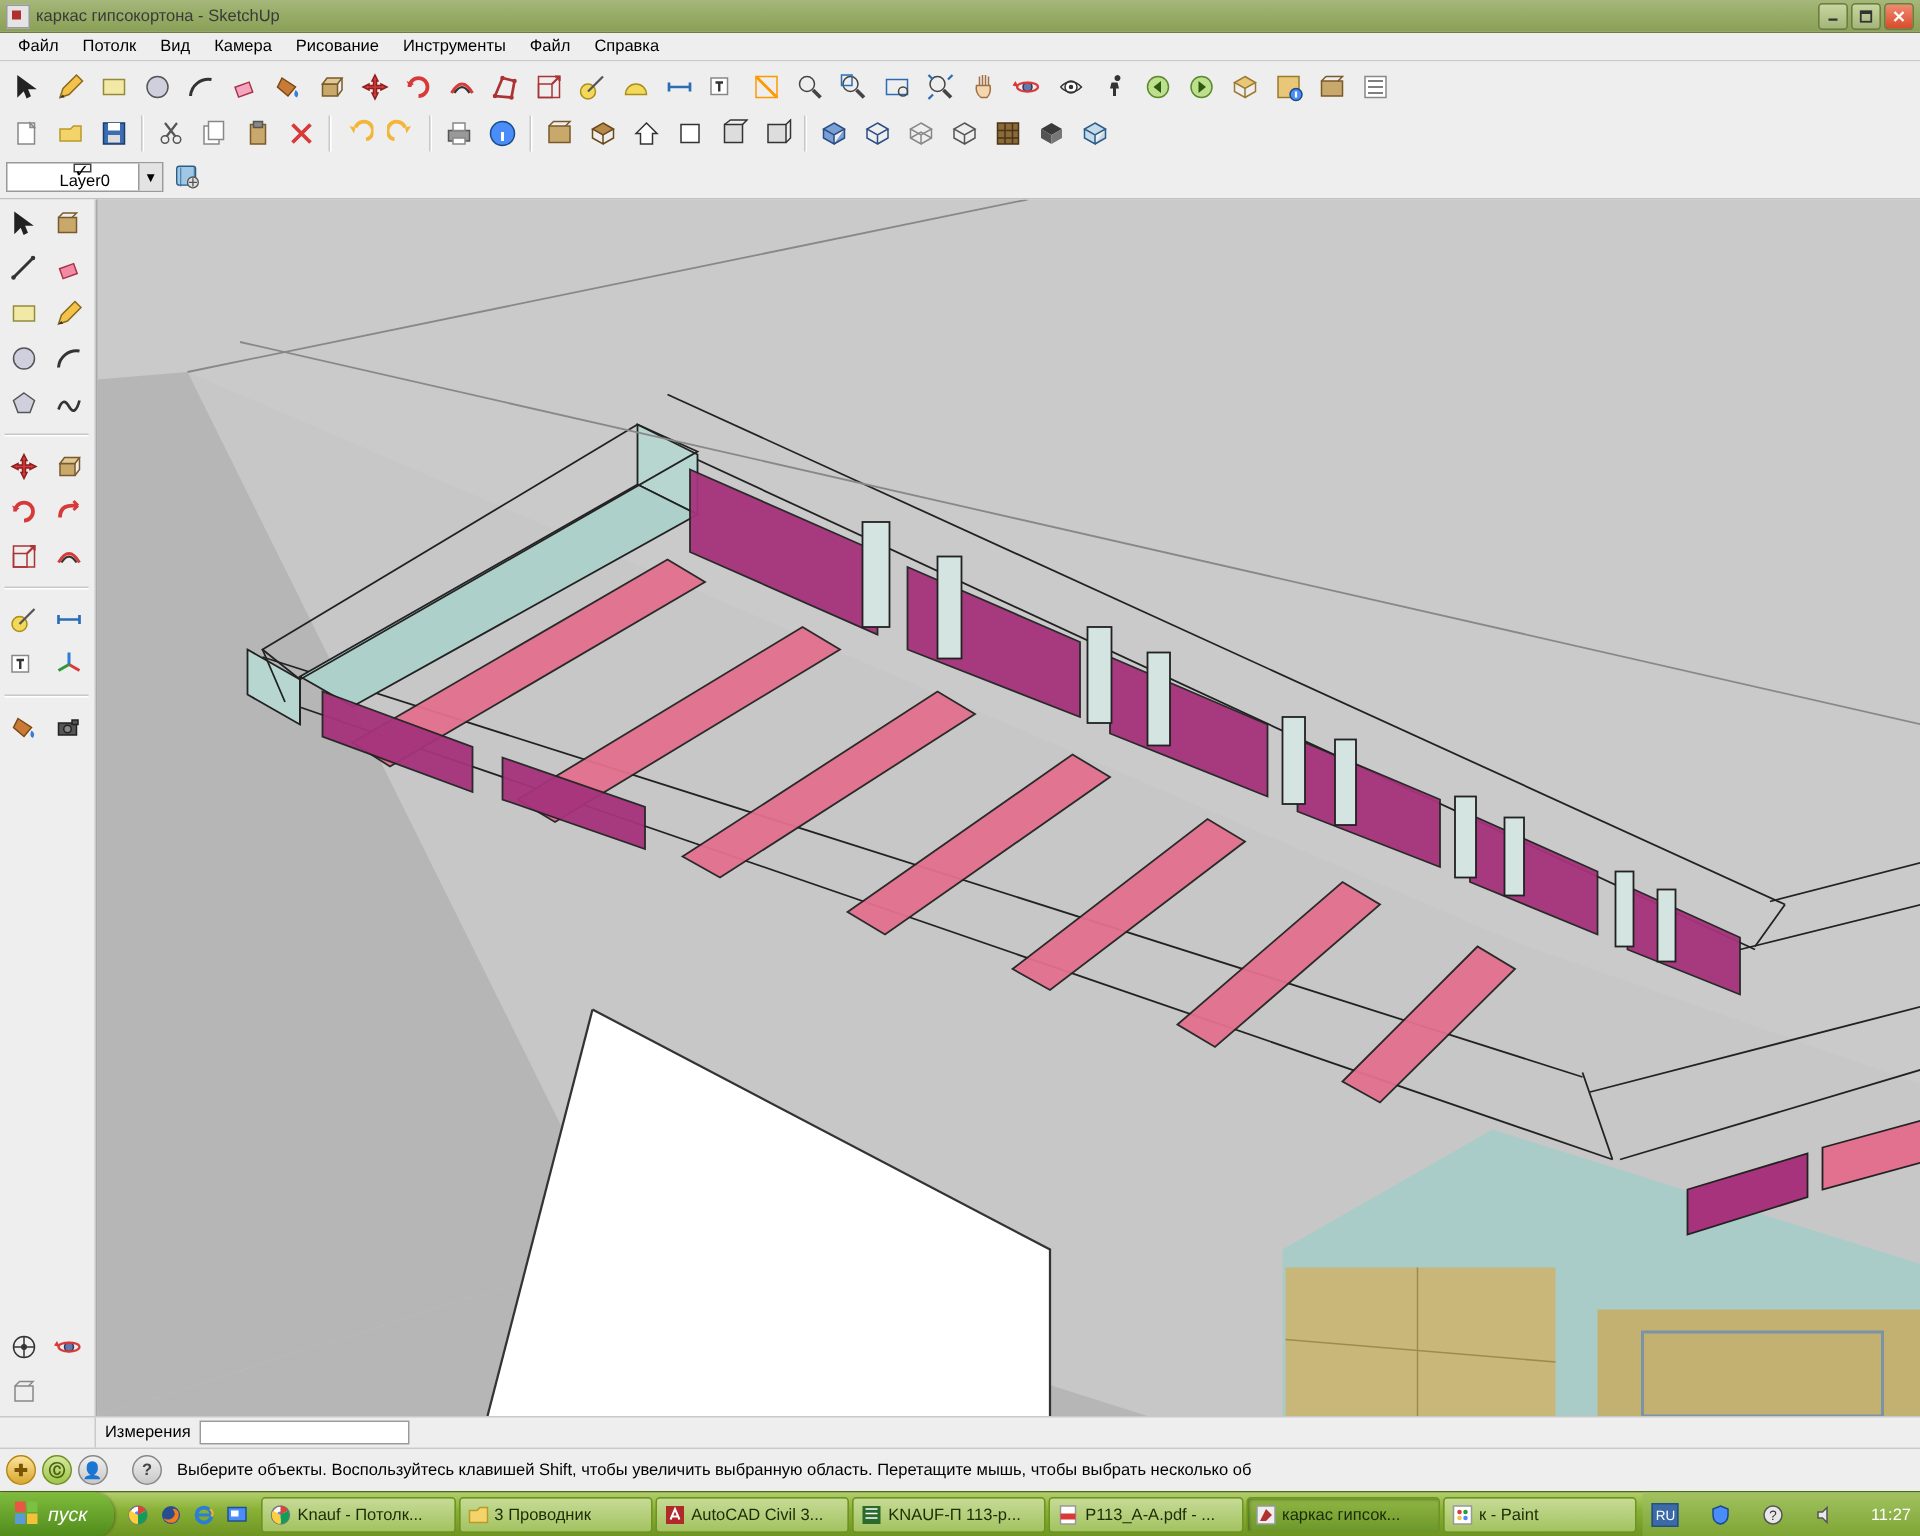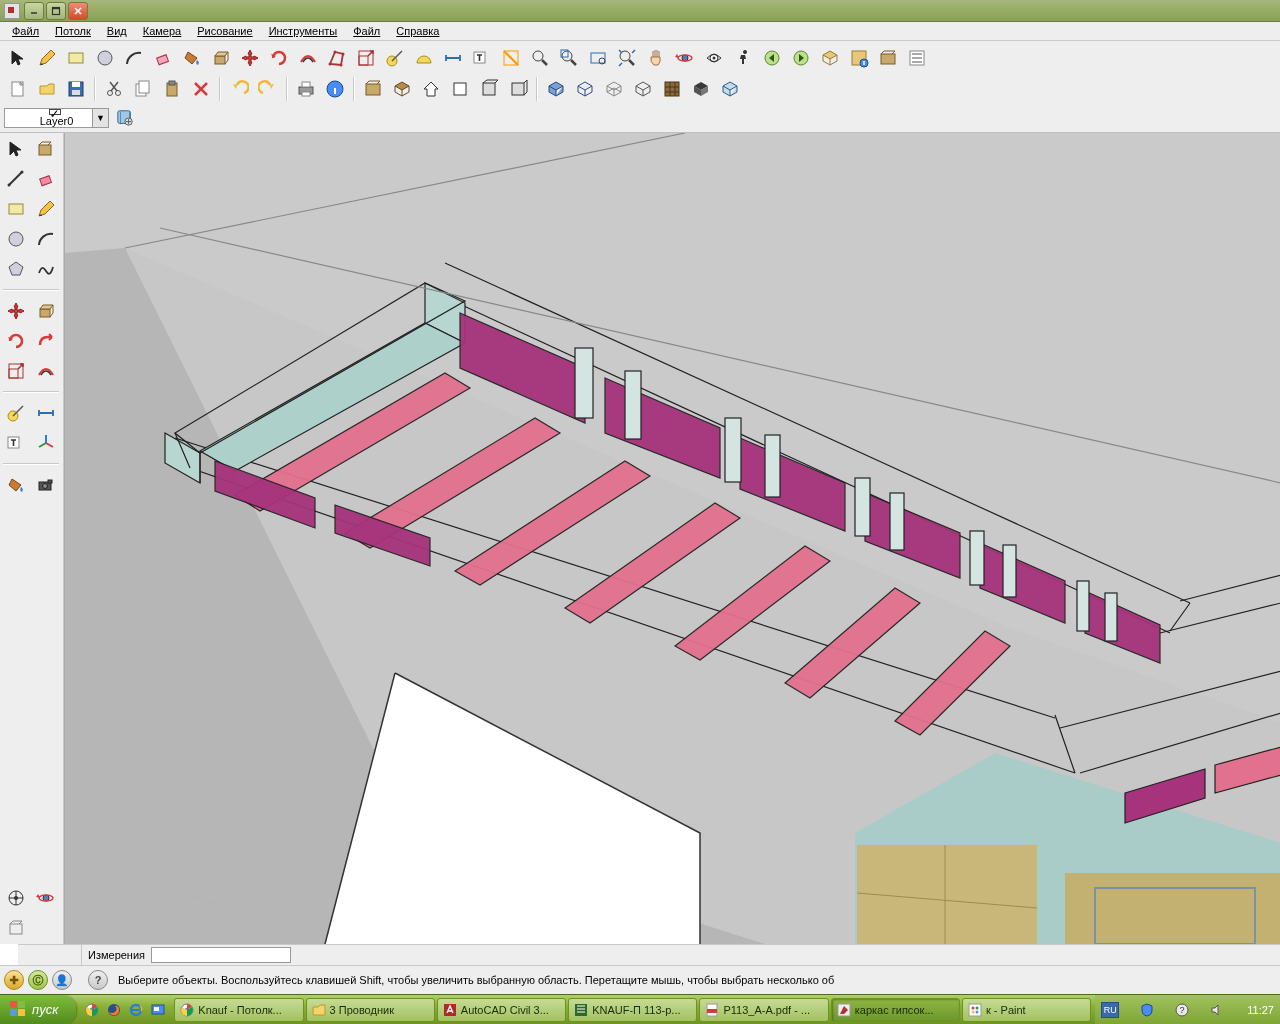--- a/index.html
+++ b/index.html
@@ -9,21 +9,21 @@
 .titlebar { height: 22px; background: linear-gradient(#a7b77b,#9cb06d 30%,#8aa056); display:flex; align-items:center; padding:0 4px; border-bottom:1px solid #6b7e3f; }
 .titlebar .app-icon { width:16px; height:16px; background:#e4e4e4; border:1px solid #999; margin-right:4px; position:relative;}
 .titlebar .app-icon:after{content:'';position:absolute;left:3px;top:3px;width:6px;height:6px;background:#b03030;}
 .titlebar .title { color:#3a3a3a; font-size:11px; flex:1; }
 .win-btns { display:flex; gap:2px; }
 .win-btn { width:20px; height:18px; border:1px solid #6b7e3f; background:linear-gradient(#c8d6a0,#a3b579); display:flex; align-items:center; justify-content:center; font-size:10px; color:#333; border-radius:3px;}
 .win-btn.close { background:linear-gradient(#f08b72,#d94a2a); color:#fff; font-weight:bold;}
 .win-btn svg { width:10px; height:10px; }
 
 
-.menubar { height:19px; background:#eeeeee; border-bottom:1px solid #ccc; display:flex; align-items:center; padding:0 4px; font-size:11px;text-decoration:underline; }
+.menubar { height:19px; background:#eeeeee; border-bottom:1px solid #ccc; display:flex; align-items:center; padding:0 4px; font-size:11px; }
 .menubar .mi { padding:2px 8px; cursor:default; }
 
 
 .toolbars { background:#eeeeee; border-bottom:1px solid #c0c0c0; padding:1px 0; }
 .trow { display:flex; align-items:center; gap:1px; padding:1px 4px; height:31px;}
 .tbtn { width:28px; height:28px; border:1px solid transparent; border-radius:2px; display:flex; align-items:center; justify-content:center; cursor:default;}
 .tbtn svg { width:20px; height:20px; }
 .tsep { width:2px; height:24px; border-left:1px solid #c8c8c8; border-right:1px solid #fff; margin:0 3px;}
 .layer-row { display:flex; align-items:center; padding:1px 4px; height:27px; gap:4px;}
 .layer-combo { width:105px; height:20px; border:1px solid #9a9a9a; background:#fff; font-size:11px; display:flex; align-items:center; padding:0 3px; position:relative;flex-direction:column;}
@@ -39,21 +39,21 @@
 .side-grid { display:grid; grid-template-columns:28px 28px; gap:2px; }
 .sbtn { width:28px; height:28px; border:1px solid transparent; border-radius:2px; display:flex; align-items:center; justify-content:center; cursor:default;}
 .sbtn svg { width:20px; height:20px; }
 .side-sep { height:2px; border-top:1px solid #c8c8c8; border-bottom:1px solid #fff; margin:4px 1px;}
 .side-bottom { margin-top:auto; display:grid; grid-template-columns:28px 28px; gap:2px;}
 
 .viewport { flex:1; background:#c7c7c7; position:relative; overflow:hidden; border-left:1px solid #aaa;}
 .viewport svg { position:absolute; left:0; top:0; }
 
 
-.meas-bar { height:21px; background:#eeeeee; border-top:1px solid #c9c9c9; display:flex; align-items:center; font-size:11px;margin-left:18px;}
+.meas-bar { height:21px; background:#eeeeee; border-top:1px solid #c9c9c9; display:flex; align-items:center; font-size:11px;}
 .meas-bar .spacer { width:64px; border-right:1px solid #c9c9c9; height:100%;}
 .meas-bar .lbl { padding:0 6px; }
 .meas-bar .val { width:140px; height:16px; background:#fff; border:1px solid #9a9a9a;}
 
 
 .status { height:29px; background:#eeeeee; border-top:1px solid #c9c9c9; display:flex; align-items:center; font-size:11px; padding:0 4px; gap:4px;}
 .status .sbicon { width:20px; height:20px; border-radius:50%; background:linear-gradient(#fbe39b,#d9a82f); border:1px solid #b8860b; display:flex; align-items:center; justify-content:center; font-size:11px; font-weight:bold; color:#7a5400;}
 .status .sbicon.g { background:linear-gradient(#d6e99f,#9fc44a); border-color:#6f9220; color:#47610f;}
 .status .sbicon.h { background:linear-gradient(#f0f0f0,#c8c8c8); border-color:#888; color:#444;}
 .status .txt { margin-left:6px; }
@@ -77,20 +77,21 @@
 .tray { display:flex; align-items:center; gap:21px; padding:0 6px; height:30px; background:linear-gradient(#a2c260,#7ca433);}
 .tray .lang { width:18px; height:16px; background:#3a6aa8; color:#fff; font-size:9px; display:flex; align-items:center; justify-content:center; border:1px solid #28507f;}
 .tray .trico { width:14px; height:14px; }
 .tray .clk { font-size:11px; color:#fff; margin-left:2px;}
 </style>
 </head>
 <body>
 
 <div class="titlebar">
   <div class="app-icon"></div>
+  <div class="title">каркас гипсокортона - SketchUp</div>
   <div class="win-btns">
     <div class="win-btn">
         <svg viewBox="0 0 10 10">
           <line x1="2" y1="7" x2="8" y2="7" stroke="#333" stroke-width="1.5"></line>
         </svg>
       </div>
     <div class="win-btn">
         <svg viewBox="0 0 10 10">
           <rect x="1.5" y="1.5" width="7" height="7" fill="none" stroke="#333" stroke-width="1.2"></rect>
           <line x1="1.5" y1="2.5" x2="8.5" y2="2.5" stroke="#333" stroke-width="1.5"></line>

